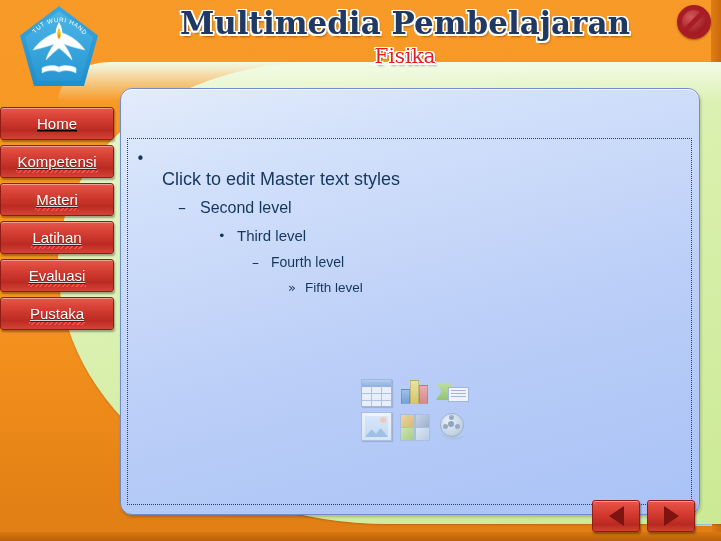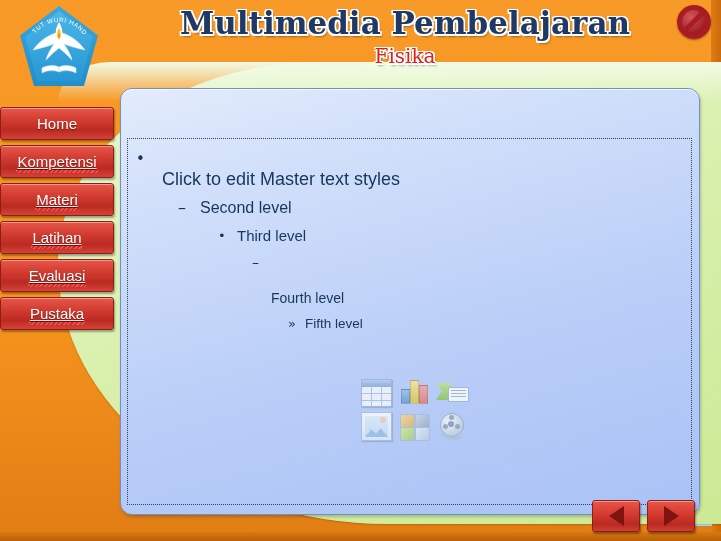--- a/index.html
+++ b/index.html
@@ -108,21 +108,21 @@
   .l2{margin-top:6px;padding-left:42px;}
   .l2 .bullet{width:22px;font-size:16px;line-height:22px;}
   .l2 .ltxt{font-size:16px;line-height:22px;}
 
   .l3{margin-top:6px;padding-left:82px;}
   .l3 .bullet{width:19px;font-size:13px;line-height:21px;}
   .l3 .ltxt{font-size:15px;line-height:21px;}
 
   .l4{margin-top:6px;padding-left:116px;}
   .l4 .bullet{width:19px;font-size:14px;line-height:20px;}
-  .l4 .ltxt{font-size:14px;line-height:20px;margin-top:36px;}
+  .l4 .ltxt{font-size:14px;line-height:20px;}
 
   .l5{margin-top:6px;padding-left:152px;}
   .l5 .bullet{width:17px;font-size:13px;line-height:19px;}
   .l5 .ltxt{font-size:13.5px;line-height:19px;}
 
   
   .icon-cluster{
     position:absolute;left:352px;top:290px;width:108px;height:72px;
     display:flex;flex-wrap:wrap;gap:4px 6px;align-content:flex-start;
     opacity:.92;
@@ -190,21 +190,21 @@
     background:#8ea4bb;}
   .ico-media .hole{position:absolute;width:5px;height:5px;border-radius:50%;background:#93a9c0;}
   .ico-media .h1{left:13px;top:4px;} .ico-media .h2{left:19px;top:13px;}
   .ico-media .h3{left:7px;top:13px;}
   .ico-media .tail{
     position:absolute;left:5px;bottom:1px;width:23px;height:9px;
     border-bottom:3px solid #aac6dd;border-radius:0 0 40% 60%;
   }
 
   
-  .menu{position:absolute;left:0;top:107px;width:114px;}
+  .menu{position:absolute;left:0;top:107px;width:114px;text-decoration:underline;}
   .mbtn{
     position:relative;height:31px;margin-bottom:5px;
     background:linear-gradient(180deg,#e8564a 0%,#d13b30 40%,#bb2b22 72%,#d34337 100%);
     border:1px solid #8d1d16;
     border-radius:3px;
     box-shadow:1px 2px 2px rgba(0,0,0,.33), inset 0 1px 0 rgba(255,255,255,.42);
     display:flex;align-items:center;justify-content:center;
     cursor:pointer;
   }
   .mbtn .mlabel{

